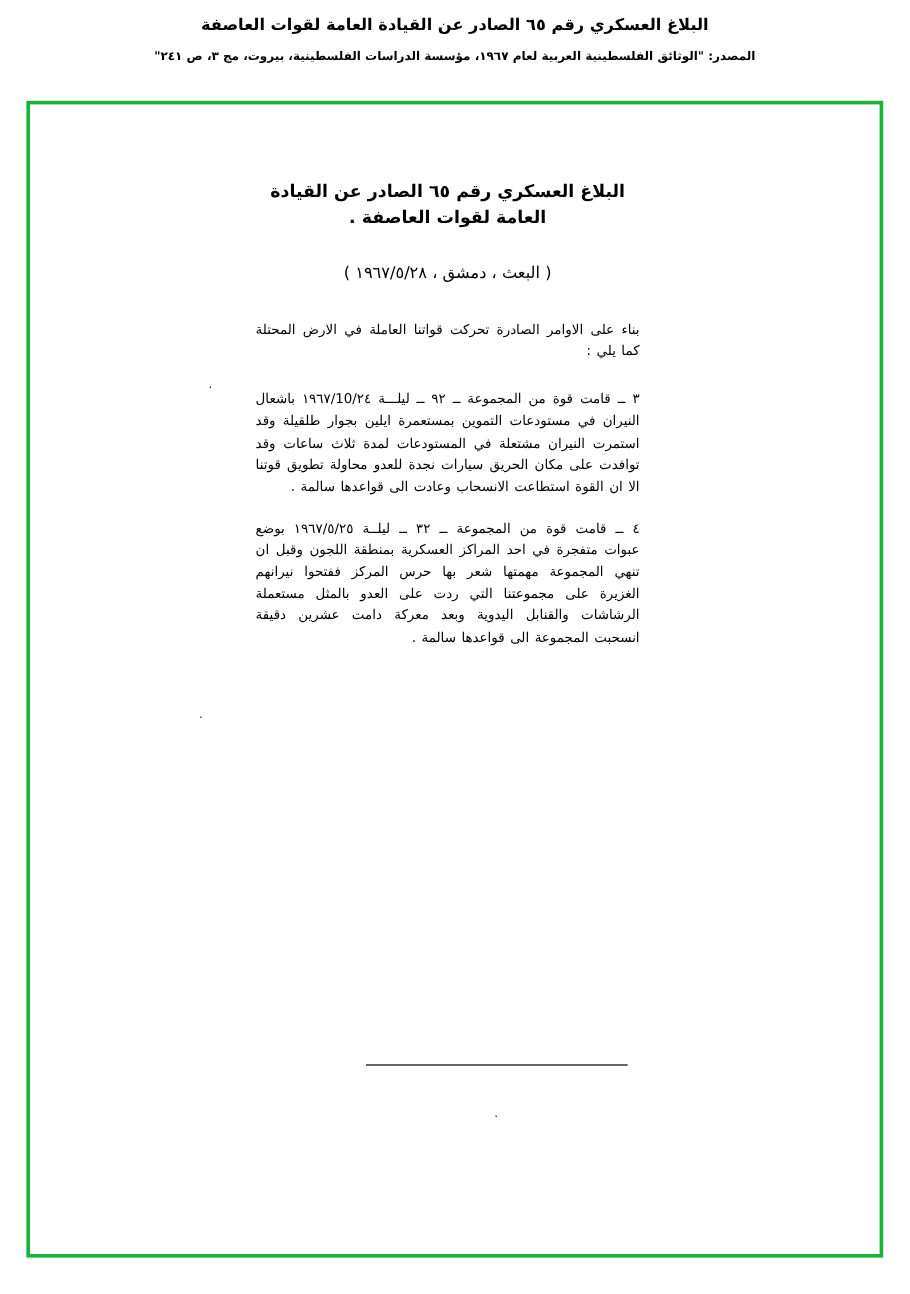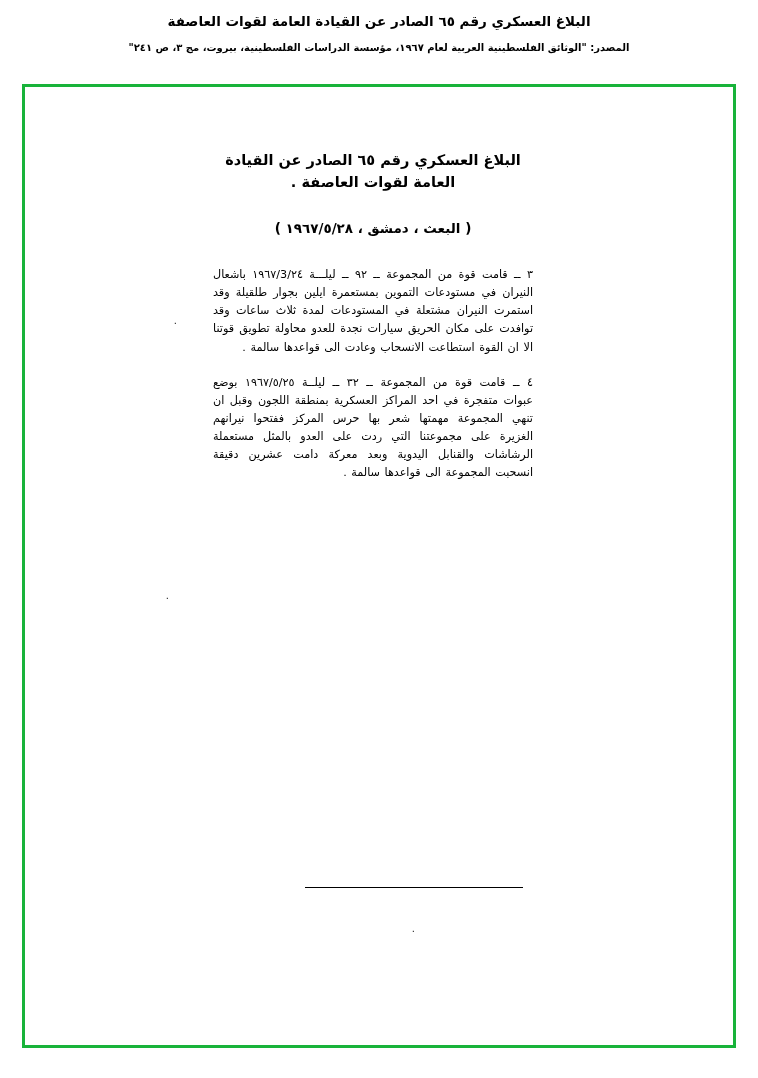--- a/index.html
+++ b/index.html
@@ -58,21 +58,21 @@
   }
   .main-title {
     font-size: 14.5px;
     font-weight: bold;
     line-height: 1.55;
     text-align: center;
     margin-bottom: 26px;
   }
   .subtitle {
     font-size: 13.5px;
-    font-weight: bold;
+    font-weight: normal;
     text-align: center;
     margin-bottom: 30px;
     direction: rtl;
   }
   .para {
     font-size: 11.2px;
     line-height: 1.62;
     text-align: justify;
     text-align-last: right;
     margin-bottom: 17px;
@@ -108,22 +108,23 @@
   </div>
 
   <div class="green-frame">
 
     <div class="inner-col">
 
       <div class="main-title">البلاغ العسكري رقم ٦٥ الصادر عن القيادة العامة لقوات العاصفة .</div>
 
       <div class="subtitle">( البعث ، دمشق ، ١٩٦٧/٥/٢٨ )</div>
 
+      <div class="para intro">بناء على الاوامر الصادرة تحركت قواتنا العاملة في الارض المحتلة كما يلي :</div>
 
-      <div class="para">٣ ــ قامت قوة من المجموعة ــ ٩٢ ــ ليلـــة ١٩٦٧/3/٢٤ باشعال النيران في مستودعات التموين بمستعمرة ايلين بجوار طلقيلة وقد استمرت النيران مشتعلة في المستودعات لمدة ثلاث ساعات وقد توافدت على مكان الحريق سيارات نجدة للعدو محاولة تطويق قوتنا الا ان القوة استطاعت الانسحاب وعادت الى قواعدها سالمة .</div>
+      <div class="para">٣ ــ قامت قوة من المجموعة ــ ٩٢ ــ ليلـــة ١٩٦٧/10/٢٤ باشعال النيران في مستودعات التموين بمستعمرة ايلين بجوار طلقيلة وقد استمرت النيران مشتعلة في المستودعات لمدة ثلاث ساعات وقد توافدت على مكان الحريق سيارات نجدة للعدو محاولة تطويق قوتنا الا ان القوة استطاعت الانسحاب وعادت الى قواعدها سالمة .</div>
       <div class="para">٤ ــ قامت قوة من المجموعة ــ ٣٢ ــ ليلــة ١٩٦٧/٥/٢٥ بوضع عبوات متفجرة في احد المراكز العسكرية بمنطقة اللجون وقبل ان تنهي المجموعة مهمتها شعر بها حرس المركز ففتحوا نيرانهم الغزيرة على مجموعتنا التي ردت على العدو بالمثل مستعملة الرشاشات والقنابل اليدوية وبعد معركة دامت عشرين دقيقة انسحبت المجموعة الى قواعدها سالمة .</div>
 
     </div>
 
     <div class="dot-mark dot-left-1">.</div>
     <div class="dot-mark dot-left-2">.</div>
 
     <div class="hr-rule"></div>
 
     <div class="dot-mark dot-bottom">.</div>

